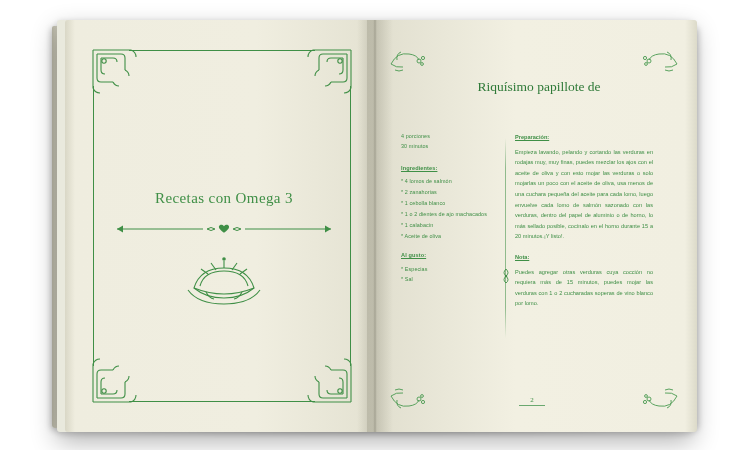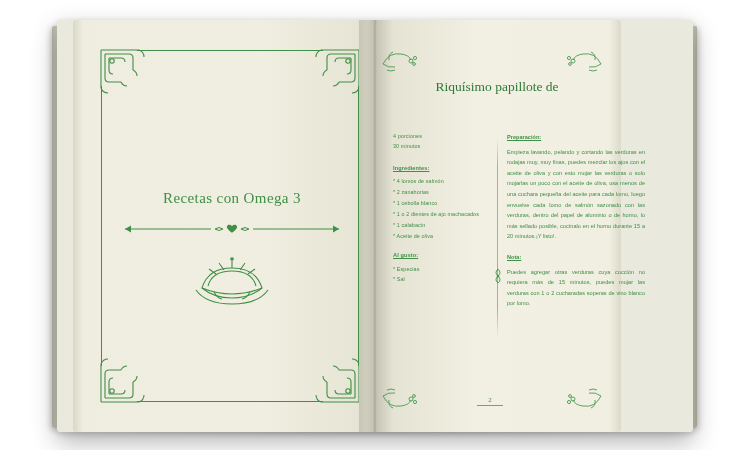--- a/index.html
+++ b/index.html
@@ -35,29 +35,29 @@
 
   
   .page {
     position: absolute;
     top: 0;
     height: 412px;
     box-sizing: border-box;
     background: #eceadc;
   }
   .page-left {
-    left: 16px;
+    left: 8px;
     width: 318px;
     background:
       linear-gradient(to right, #d9d7c6 0px, #efeddf 10px, #f0eee0 60%, #e4e2d2 97%, #cfcdbc 100%);
     border-radius: 3px 0 0 3px;
   }
   .page-right {
-    left: 302px;
-    width: 262px;
+    left: 310px;
+    width: 330px;
     background:
       linear-gradient(to left, #dcdac9 0px, #f1efe1 12px, #f2f0e2 55%, #e1dfcf 97%, #cbc9b8 100%);
     border-radius: 0 3px 3px 0;
   }
   
   .spine {
     position: absolute;
     left: 300px;
     top: 0;
     width: 36px;

